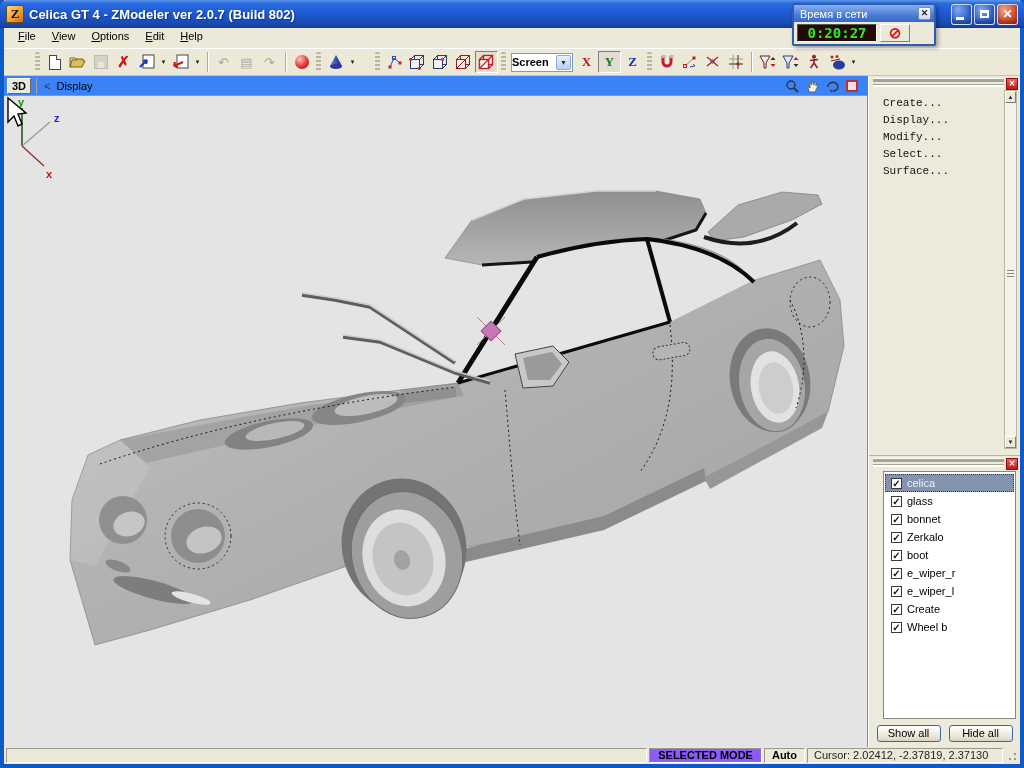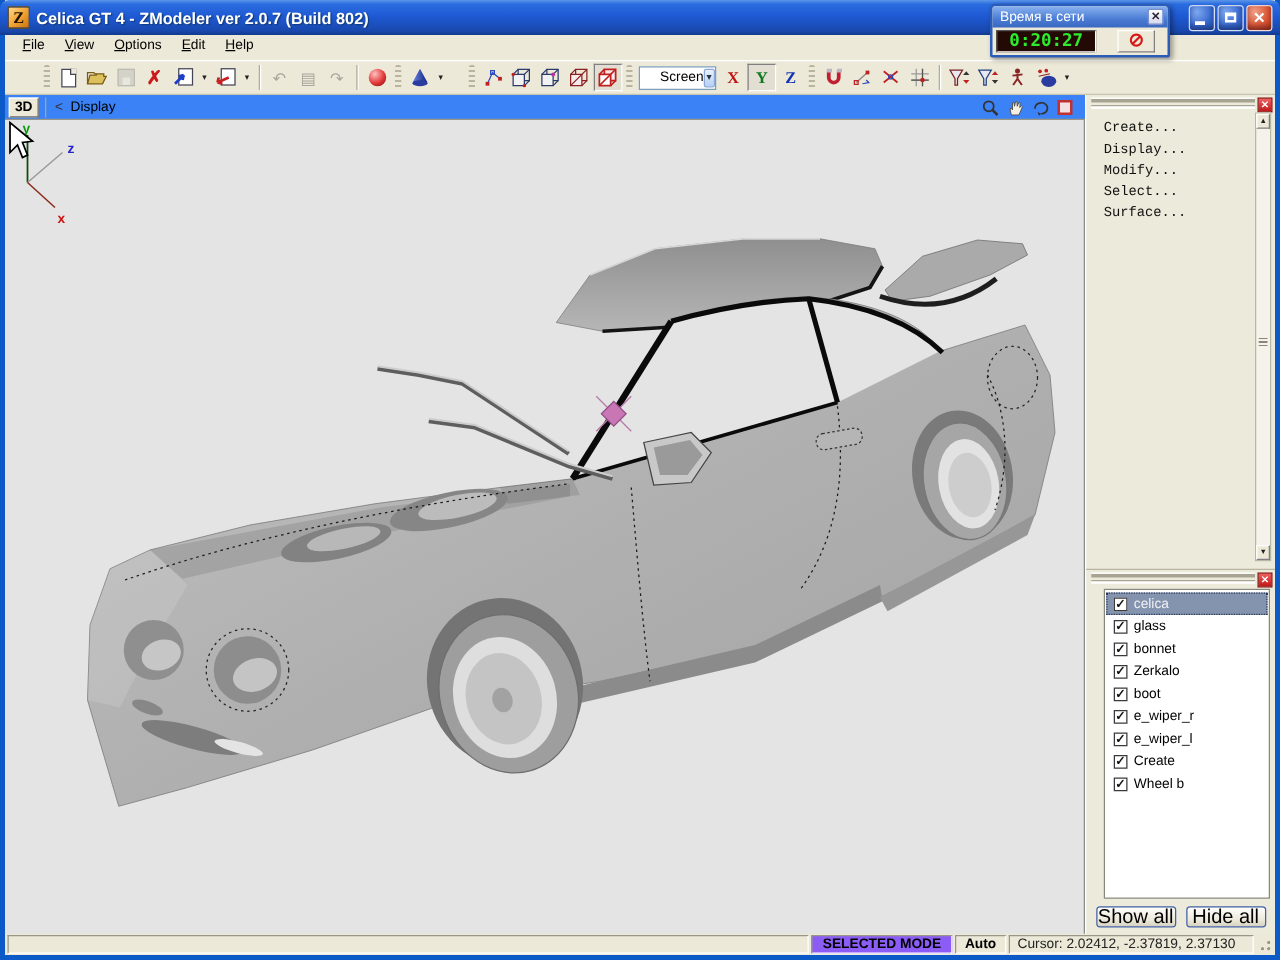--- a/index.html
+++ b/index.html
@@ -26,21 +26,21 @@
   .glyph-min { position:absolute; left:4px; bottom:4px; width:8px; height:3px; background:#fff; }
   .glyph-restore { width:9px; height:8px; border:2px solid #fff; border-top-width:3px; background:transparent; }
 
   
   .timer { position:absolute; left:788px; top:3px; width:144px; z-index:50;
     border:2px solid #2a5cb8; border-radius:4px 4px 2px 2px; background:#ece9d8; box-shadow:2px 2px 4px rgba(0,0,0,.35); }
   .timer-title { height:17px; display:flex; align-items:center; padding:0 3px 0 6px;
     background:linear-gradient(180deg,#8ab2f0,#4a7cd4 60%,#3a68c0); color:#fff; font-size:11px; border-radius:2px 2px 0 0; }
   .timer-close { margin-left:auto; width:13px; height:13px; border:1px solid #7a8ccc; border-radius:2px;
     background:linear-gradient(#fdfdfd,#d4d8ea); color:#223; font-size:9px; line-height:11px; text-align:center; font-weight:bold; }
-  .timer-body { display:flex; align-items:flex-end; gap:17px; padding:2px 3px; }
+  .timer-body { display:flex; align-items:flex-end; gap:3px; padding:2px 3px; }
   .led { width:80px; height:18px; background:#230a04; border:1px solid #555; border-right-color:#fff; border-bottom-color:#fff;
     color:#2dec2d; font:bold 14px/16px "DejaVu Sans Mono", monospace; text-align:center; }
   .no-btn { width:30px; height:18px; border:1px solid #fff; border-right-color:#808080; border-bottom-color:#808080;
     background:#ece9d8; color:#d81818; font-size:15px; font-weight:bold; line-height:15px; text-align:center; }
 
   
   .menubar { height:20px; display:flex; align-items:flex-start; padding-left:6px; background:#ece9d8; }
   .menu-item { display:inline-block; padding:2px 8px; }
   .menu-item::first-letter { text-decoration:underline; }
 
@@ -55,21 +55,21 @@
   .tbtn.disabled { opacity:.45; filter:grayscale(1); }
   .drop { width:11px; height:22px; display:flex; align-items:center; justify-content:center; font-size:7px; color:#222; }
   .page-ic { width:12px; height:15px; background:#fff; border:1px solid #445; position:relative; }
   .page-ic .fold { position:absolute; right:-1px; top:-1px; width:5px; height:5px; background:#ece9d8; border-left:1px solid #445; border-bottom:1px solid #445; }
   .save-ic { width:14px; height:14px; background:#bcb8aa; border:1px solid #8a8678; position:relative; }
   .save-ic::after { content:""; position:absolute; left:3px; top:6px; width:6px; height:6px; background:#e8e4d8; }
   .x-del { color:#cc1818; font-size:15px; font-weight:bold; }
   .gray-glyph { color:#5a564a; font-size:13px; }
   .sphere { width:14px; height:14px; border-radius:50%; background:radial-gradient(circle at 35% 30%, #ffc0c0, #e23838 55%, #7a0c0c); }
   .combo { width:62px; height:19px; background:#fff; border:1px solid #7f9db9; display:flex; align-items:center; margin:0 2px; }
-  .combo-text { flex:1; padding-left:16px; }
+  .combo-text { flex:1; padding-left:0;font-weight:bold; }
   .combo-arrow { width:15px; height:15px; margin-right:1px; border:1px solid #8aa8d8; border-radius:2px;
     background:linear-gradient(#e8f0fc,#b8d0f4); font-size:7px; display:flex; align-items:center; justify-content:center; color:#234; }
   .axis-btn { font-weight:bold; font-size:13px; font-family:"Liberation Serif", serif; }
 
   
   .content { display:flex; height:671px; }
   .left-col { width:864px; display:flex; flex-direction:column; }
   .tabbar { height:20px; display:flex; align-items:center; background:#3b82f6; border-bottom:1px solid #9a9684; padding:0 3px; }
   .tab3d { min-width:24px; height:16px; padding:0 3px; border:1px solid #fff; border-right-color:#6a6a6a; border-bottom-color:#6a6a6a;
     background:#ece9d8; font-weight:bold; text-align:center; line-height:14px; }
@@ -101,21 +101,21 @@
   .vs-grip { position:absolute; left:2px; top:50%; width:7px; height:7px;
     background:repeating-linear-gradient(180deg,#8a8678 0 1px,#f4f2ea 1px 3px); }
 
   .layer-list { margin:6px 4px 4px 14px; height:248px; background:#fff; border:1px solid #8a887a; padding:2px 1px; overflow:hidden; }
   .layer-row { display:flex; align-items:center; height:18px; padding-left:5px; border:1px dotted transparent; }
   .layer-row.selected { background:#8494ae; border-color:#2a3a5a; }
   .layer-row.selected .layer-label { color:#eef0f4; }
   .cbx { width:11px; height:11px; background:#fff; border:1px solid #3a3a3a; margin-right:5px;
     font-size:10px; line-height:9px; text-align:center; color:#111; font-weight:bold; }
   .panel-buttons { display:flex; gap:8px; justify-content:center; padding:2px 4px; }
-  .xp-btn { width:64px; height:17px; font-size:16px; text-align:center; line-height:15px;
+  .xp-btn { width:64px; height:17px; font-size:11px; text-align:center; line-height:15px;
     border:1px solid #4262a8; border-radius:3px; background:linear-gradient(180deg,#fefefc,#ece9da 65%,#d8d2c0); }
 
   
   .statusbar { height:17px; display:flex; align-items:center; gap:2px; padding:1px 2px; background:#ece9d8; }
   .sb-cell { height:15px; border:1px solid #9a968a; border-right-color:#fff; border-bottom-color:#fff; }
   .sb-fill { flex:1; }
   .sb-mode { padding:0 8px; background:#8b5cf6; font-weight:bold; line-height:13px; }
   .sb-auto { padding:0 7px; font-weight:bold; line-height:13px; }
   .sb-cursor { width:196px; padding:0 6px; color:#222; line-height:13px; }
   .sb-grip { width:13px; height:13px; background:

